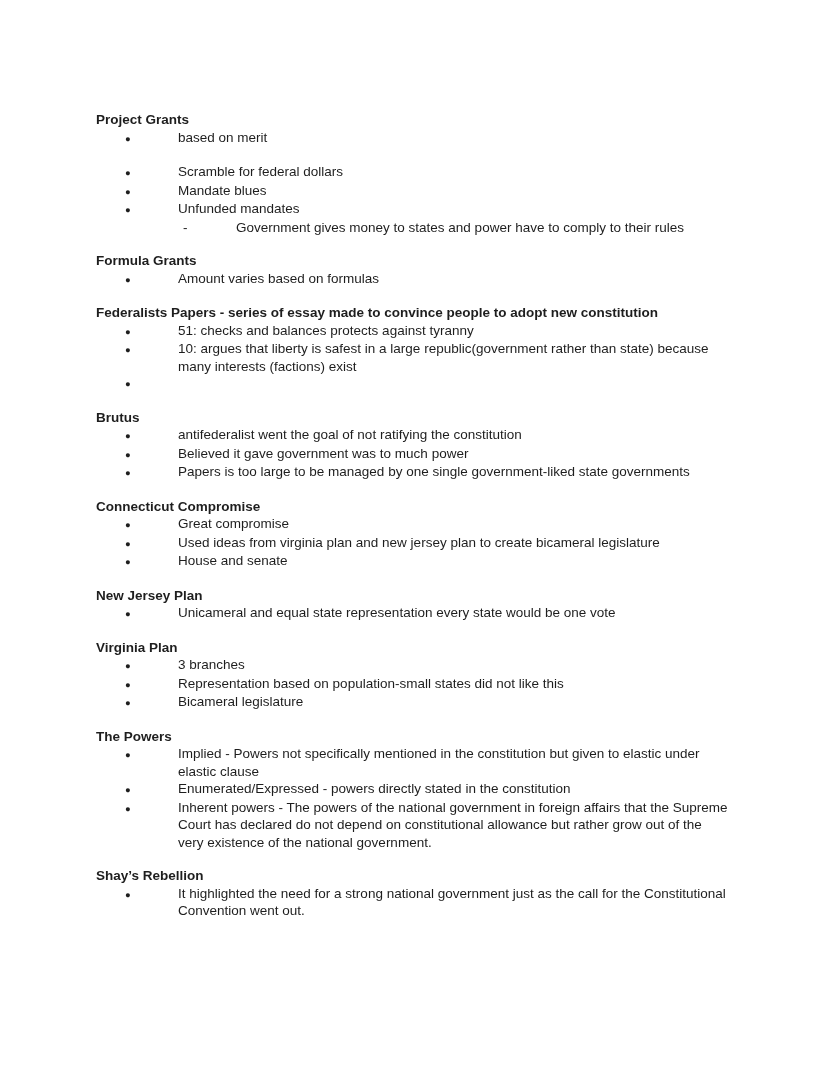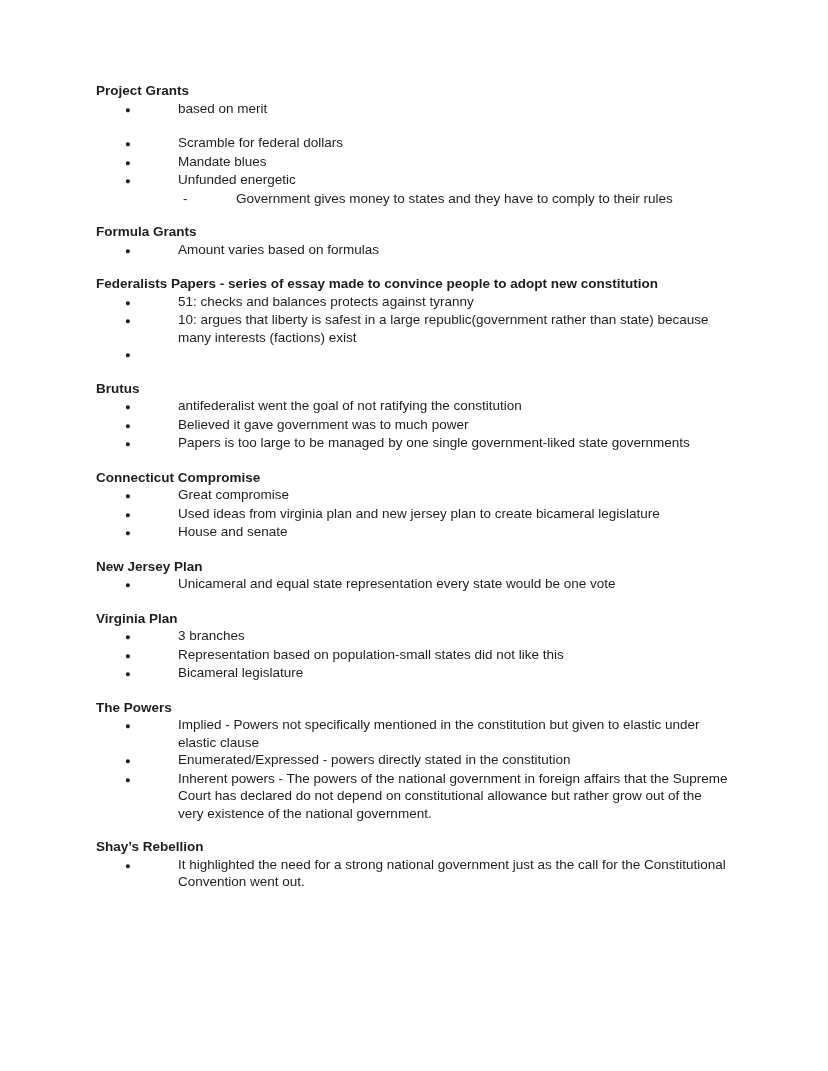--- a/index.html
+++ b/index.html
@@ -9,21 +9,21 @@
     background: #ffffff;
     font-family: "Liberation Sans", sans-serif;
     font-size: 13.5px;
     line-height: 17.5px;
     color: #1e1e1e;
     overflow: hidden;
   }
   .doc {
     box-sizing: border-box;
     width: 828px;
-    padding: 82px 98px 0 96px;
+    padding: 111px 98px 0 96px;
   }
   .section { margin-bottom: 16px; }
   .heading-line { font-weight: bold; }
   .h-suffix { font-weight: bold; }
   .bullet { display: flex; align-items: baseline; }
   .marker {
     flex: 0 0 21px;
     margin-left: 29px;
     font-size: 9.5px;
   }
@@ -51,25 +51,25 @@
     <div class="bullet">
       <span class="marker">●</span>
       <span class="btext">Scramble for federal dollars</span>
     </div>
     <div class="bullet">
       <span class="marker">●</span>
       <span class="btext">Mandate blues</span>
     </div>
     <div class="bullet">
       <span class="marker">●</span>
-      <span class="btext">Unfunded energetic</span>
+      <span class="btext">Unfunded mandates</span>
     </div>
     <div class="bullet sub">
       <span class="marker">-</span>
-      <span class="btext">Government gives money to states and they have to comply to their rules</span>
+      <span class="btext">Government gives money to states and power have to comply to their rules</span>
     </div>
   </div>
 
   <div class="section">
     <div class="heading-line">Formula Grants</div>
     <div class="bullet">
       <span class="marker">●</span>
       <span class="btext">Amount varies based on formulas</span>
     </div>
   </div>

